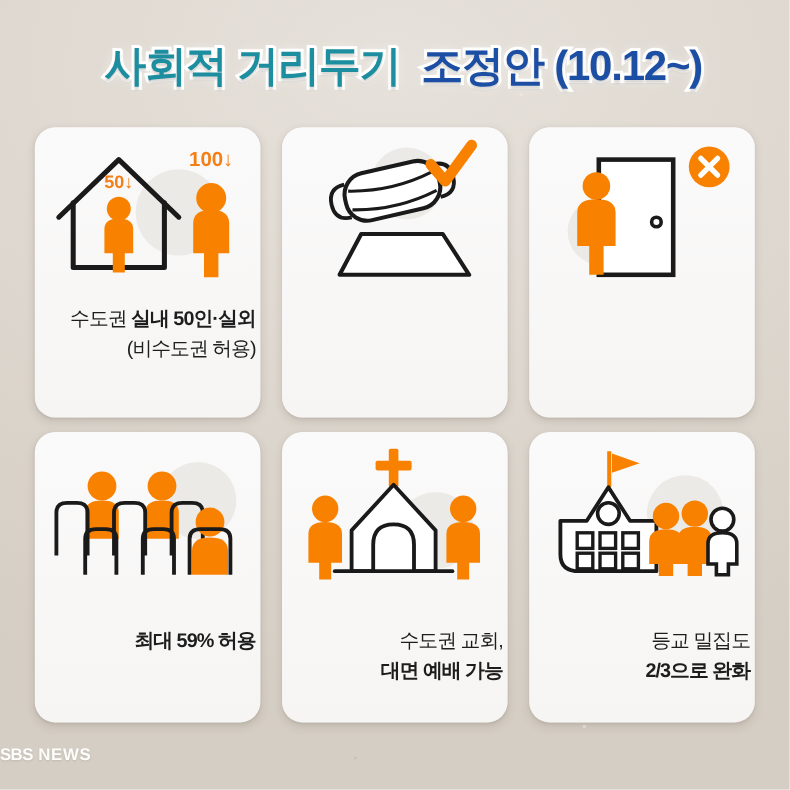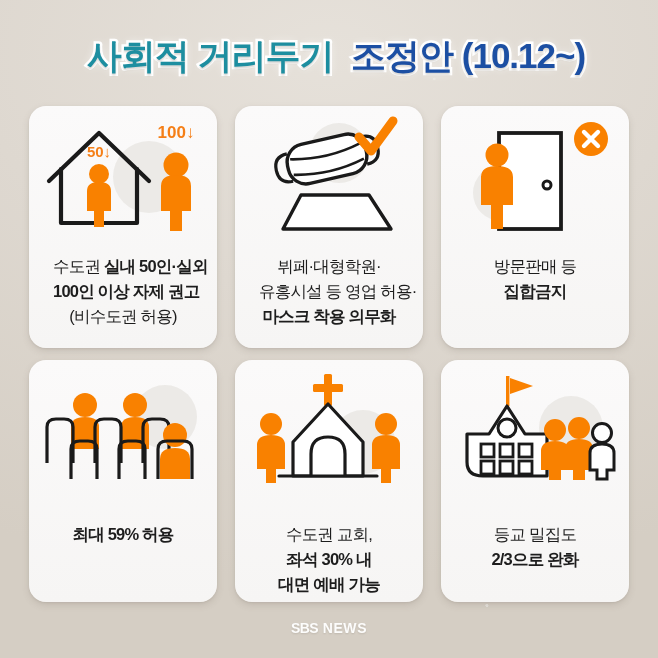--- a/index.html
+++ b/index.html
@@ -87,41 +87,40 @@
     position: relative;
     display: flex;
     align-items: center;
     justify-content: center;
   }
   .icon-area svg { display: block; }
 
   .caption {
     flex: 1;
     width: 100%;
-    padding: 0 24px;
-    text-align: center;
+    padding: 0 4px;
+    text-align: right;
     color: #1d1d1d;
     font-size: 16.5px;
     line-height: 25px;
     letter-spacing: -0.8px;
   }
   .caption .ln { display: block; white-space: nowrap; }
   .caption .b { font-weight: bold; }
   .caption .r { font-weight: normal; }
 
   
   .row1 .caption { padding-top: 6px; }
   .row2 .caption { padding-top: 20px; }
 
   
   .footer {
     position: absolute;
     left: 0; right: 0;
     bottom: 22px;
-    text-align: center;
     color: #ffffff;
     font-size: 14px;
     font-weight: bold;
     letter-spacing: .6px;
     opacity: .96;
     text-shadow: 0 1px 2px rgba(120,110,100,.25);
   }
   .footer .sbs { letter-spacing: -0.5px; }
 </style>
 </head>
@@ -151,21 +150,20 @@
 
         <circle cx="139" cy="54" r="12.5" fill="#F98100"></circle>
         <path d="M124 75 q0-11 15-11 q15 0 15 11 l0 25 l-9 0 l0 20 l-12 0 l0-20 l-9 0 z" fill="#F98100"></path>
 
         <text x="62" y="46" text-anchor="middle" font-family="Liberation Sans, sans-serif" font-size="15" font-weight="bold" fill="#F57F17">50↓</text>
         <text x="139" y="27" text-anchor="middle" font-family="Liberation Sans, sans-serif" font-size="17" font-weight="bold" fill="#F57F17">100↓</text>
       </svg>
     </div>
     <div class="caption">
       <span class="ln"><span class="r">수도권 </span><span class="b">실내 50인·실외</span></span>
-      <span class="ln b">100인 이상 자제 권고</span>
       <span class="ln r">(비수도권 허용)</span>
     </div>
   </div>
 
   <div class="card row1">
     <div class="icon-area">
       <svg width="172" height="132" viewBox="0 0 172 132" aria-hidden="true">
         <circle cx="96" cy="42" r="30" fill="#eceae7"></circle>
 
         <g transform="rotate(-13 84 48)">
@@ -174,45 +172,36 @@
           <path d="M122 34 q14 0 14 14 q0 14 -14 14" fill="none" stroke="#1a1a1a" stroke-width="3.2"></path>
           <path d="M48 40 q36 9 72 0" fill="none" stroke="#1a1a1a" stroke-width="2.6"></path>
           <path d="M48 56 q36 9 72 0" fill="none" stroke="#1a1a1a" stroke-width="2.6"></path>
         </g>
 
         <path d="M40 118 L58 84 L126 84 L148 118 Z" fill="#fff" stroke="#1a1a1a" stroke-width="3.4" stroke-linejoin="round"></path>
 
         <path d="M116 26 L128 40 L150 10" fill="none" stroke="#F98100" stroke-width="9" stroke-linecap="round" stroke-linejoin="round"></path>
       </svg>
     </div>
-    <div class="caption">
-      <span class="ln r">뷔페·대형학원·</span>
-      <span class="ln r">유흥시설 등 영업 허용·</span>
-      <span class="ln b">마스크 착용 의무화</span>
-    </div>
   </div>
 
   <div class="card row1">
     <div class="icon-area">
       <svg width="172" height="132" viewBox="0 0 172 132" aria-hidden="true">
         <circle cx="52" cy="82" r="28" fill="#eceae7"></circle>
 
         <rect x="50" y="22" width="62" height="96" fill="#fff" stroke="#1a1a1a" stroke-width="3.8"></rect>
         <circle cx="98" cy="74" r="4" fill="#fff" stroke="#1a1a1a" stroke-width="3"></circle>
 
         <circle cx="48" cy="44" r="11.5" fill="#F98100"></circle>
         <path d="M32 66 q0-11 16-11 q16 0 16 11 l0 28 l-10 0 l0 24 l-12 0 l0-24 l-10 0 z" fill="#F98100"></path>
 
         <circle cx="142" cy="28" r="17" fill="#F98100"></circle>
         <path d="M135 21 L149 35 M149 21 L135 35" stroke="#fff" stroke-width="4.4" stroke-linecap="round"></path>
       </svg>
-    </div>
-    <div class="caption">
-      <span class="ln r">방문판매 등</span>
-      <span class="ln b">집합금지</span>
     </div>
   </div>
 
   <div class="card row2">
     <div class="icon-area">
       <svg width="172" height="112" viewBox="0 0 172 112" aria-hidden="true">
         <circle cx="128" cy="42" r="32" fill="#eceae7"></circle>
 
         <g fill="#F98100">
           <circle cx="48" cy="30" r="12"></circle>
@@ -264,21 +253,20 @@
         </g>
 
         <g fill="#F98100">
           <circle cx="143" cy="52" r="11"></circle>
           <path d="M129 73 q0-10 14-10 q14 0 14 10 l0 24 l-9 0 l0 14 l-10 0 l0-14 l-9 0 z"></path>
         </g>
       </svg>
     </div>
     <div class="caption">
       <span class="ln r">수도권 교회,</span>
-      <span class="ln b">좌석 30% 내</span>
       <span class="ln b">대면 예배 가능</span>
     </div>
   </div>
 
   <div class="card row2">
     <div class="icon-area">
       <svg width="172" height="118" viewBox="0 0 172 118" aria-hidden="true">
         <circle cx="122" cy="56" r="32" fill="#eceae7"></circle>
 
         <g>

